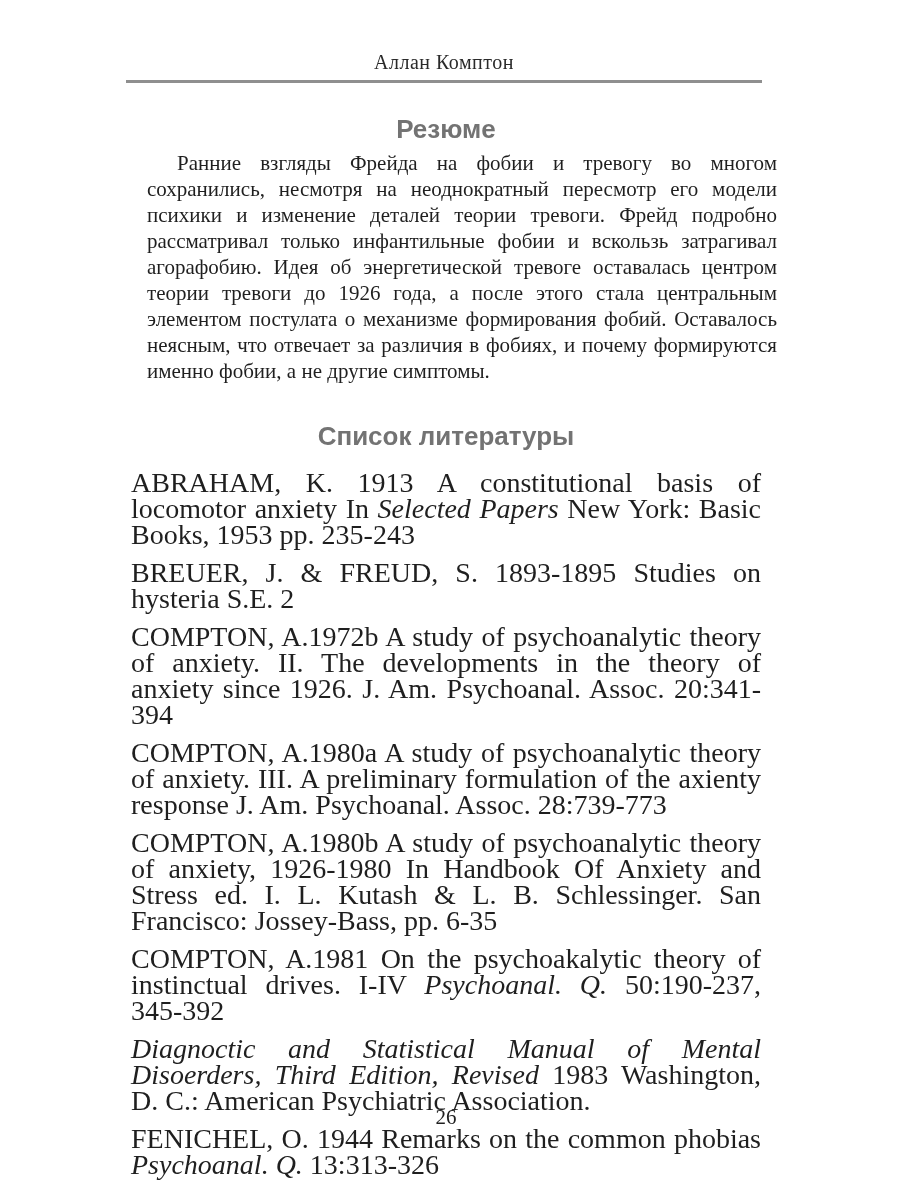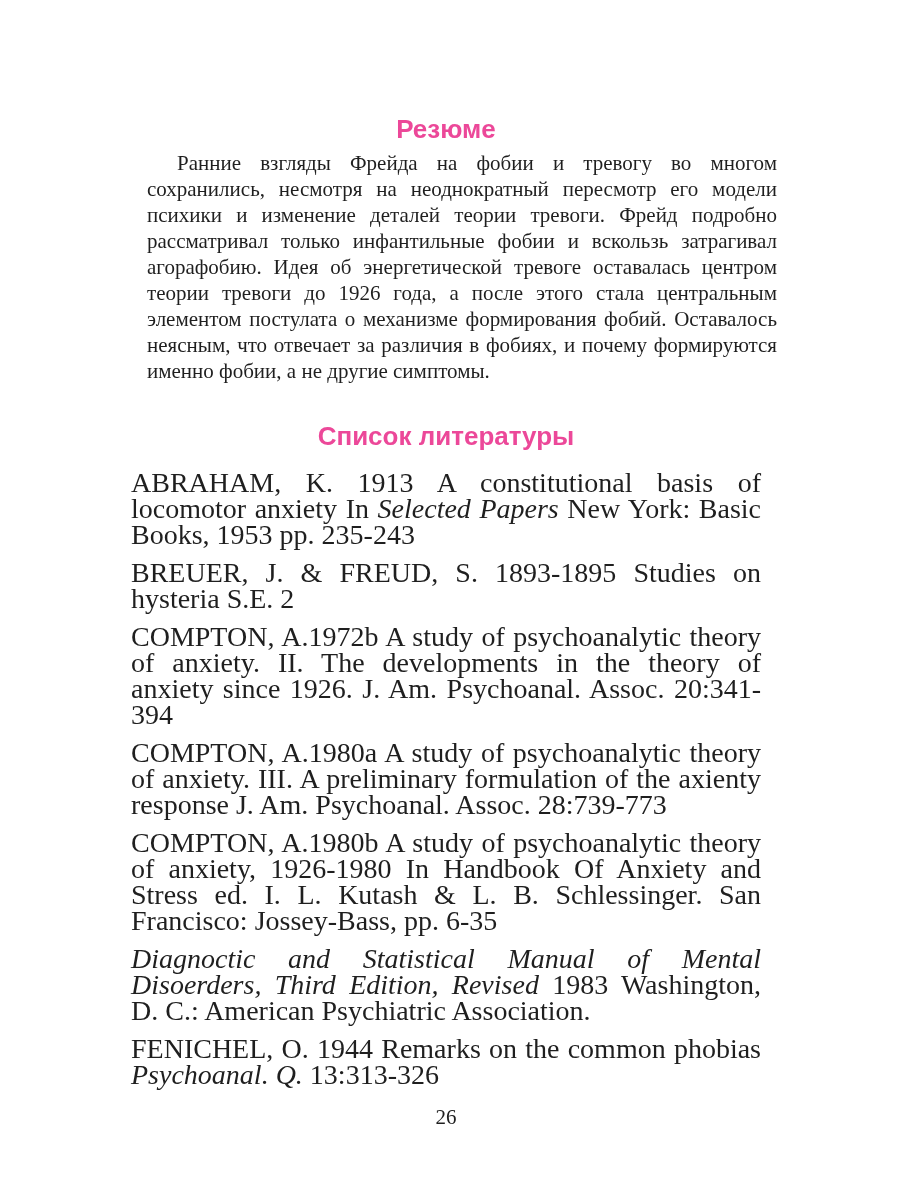--- a/index.html
+++ b/index.html
@@ -37,21 +37,21 @@
   .section-title {
     position: absolute;
     left: 131px;
     width: 630px;
     margin: 0;
     text-align: center;
     font-family: "Liberation Sans", sans-serif;
     font-weight: 700;
     font-size: 26px;
     line-height: 30px;
-    color: #ec4899;
+    color: #737373;
   }
   #summary-title { top: 114px; }
   #summary-paragraph {
     position: absolute;
     left: 147px;
     top: 150px;
     width: 630px;
     margin: 0;
     font-size: 21px;
     line-height: 26px;
@@ -80,32 +80,37 @@
     text-align: center;
     font-size: 21px;
     color: #1f1f1f;
   }
 </style>
 </head>
 <body>
 
 <div class="page">
 
+  <div class="running-header">
+    <div class="author">Аллан Комптон</div>
+    <div class="header-rule"></div>
+  </div>
 
   <h2 class="section-title" id="summary-title">Резюме</h2>
 
   <p id="summary-paragraph">Ранние взгляды Фрейда на фобии и тревогу во многом сохранились, несмотря на неоднократный пересмотр его модели психики и изменение деталей теории тревоги. Фрейд подробно рассматривал только инфантильные фобии и вскользь затрагивал агорафобию. Идея об энергетической тревоге оставалась центром теории тревоги до 1926 года, а после этого стала центральным элементом постулата о механизме формирования фобий. Оставалось неясным, что отвечает за различия в фобиях, и почему формируются именно фобии, а не другие симптомы.</p>
 
   <h2 class="section-title" id="references-title">Список литературы</h2>
 
   <div id="references-list">
       <p class="ref-entry"><span class="">ABRAHAM, K. 1913 A constitutional basis of locomotor anxiety In </span><span class="it">Selected Papers</span><span class=""> New York: Basic Books, 1953 pp. 235-243</span></p>
       <p class="ref-entry"><span class="">BREUER, J. &amp; FREUD, S. 1893-1895 Studies on hysteria S.E. 2</span></p>
       <p class="ref-entry"><span class="">COMPTON, A.1972b A study of psychoanalytic theory of anxiety. II. The developments in the theory of anxiety since 1926. J. Am. Psychoanal. Assoc. 20:341-394</span></p>
       <p class="ref-entry"><span class="">COMPTON, A.1980a A study of psychoanalytic theory of anxiety. III. A preliminary formulation of the axienty response J. Am. Psychoanal. Assoc. 28:739-773</span></p>
       <p class="ref-entry"><span class="">COMPTON, A.1980b A study of psychoanalytic theory of anxiety, 1926-1980 In Handbook Of Anxiety and Stress ed. I. L. Kutash &amp; L. B. Schlessinger. San Francisco: Jossey-Bass, pp. 6-35</span></p>
+      <p class="ref-entry"><span class="">COMPTON, A.1981 On the psychoakalytic theory of instinctual drives. I-IV </span><span class="it">Psychoanal. Q.</span><span class=""> 50:190-237, 345-392</span></p>
       <p class="ref-entry"><span class="it">Diagnoctic and Statistical Manual of Mental Disoerders, Third Edition, Revised</span><span class=""> 1983 Washington, D. C.: American Psychiatric Association.</span></p>
       <p class="ref-entry"><span class="">FENICHEL, O. 1944 Remarks on the common phobias </span><span class="it">Psychoanal. Q.</span><span class=""> 13:313-326</span></p>
     </div>
 
   <div id="page-number">26</div>
 
 </div>
 
 </body></html>

